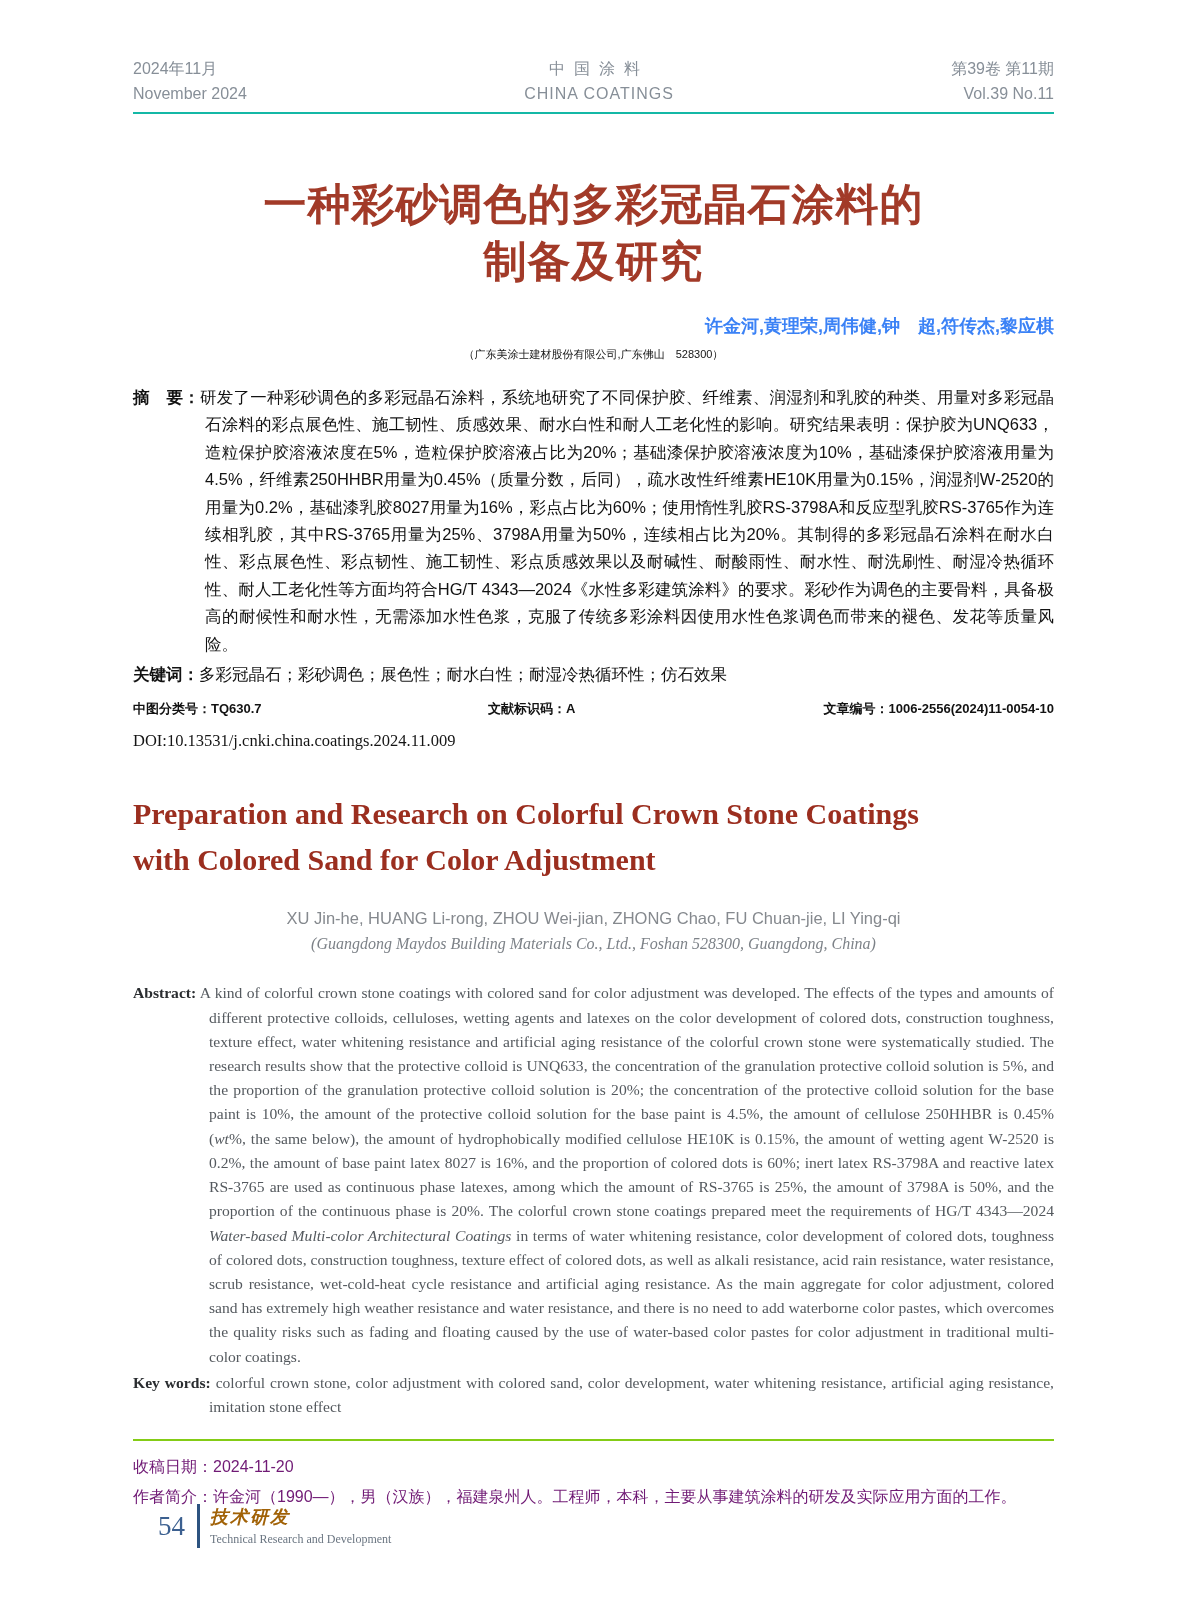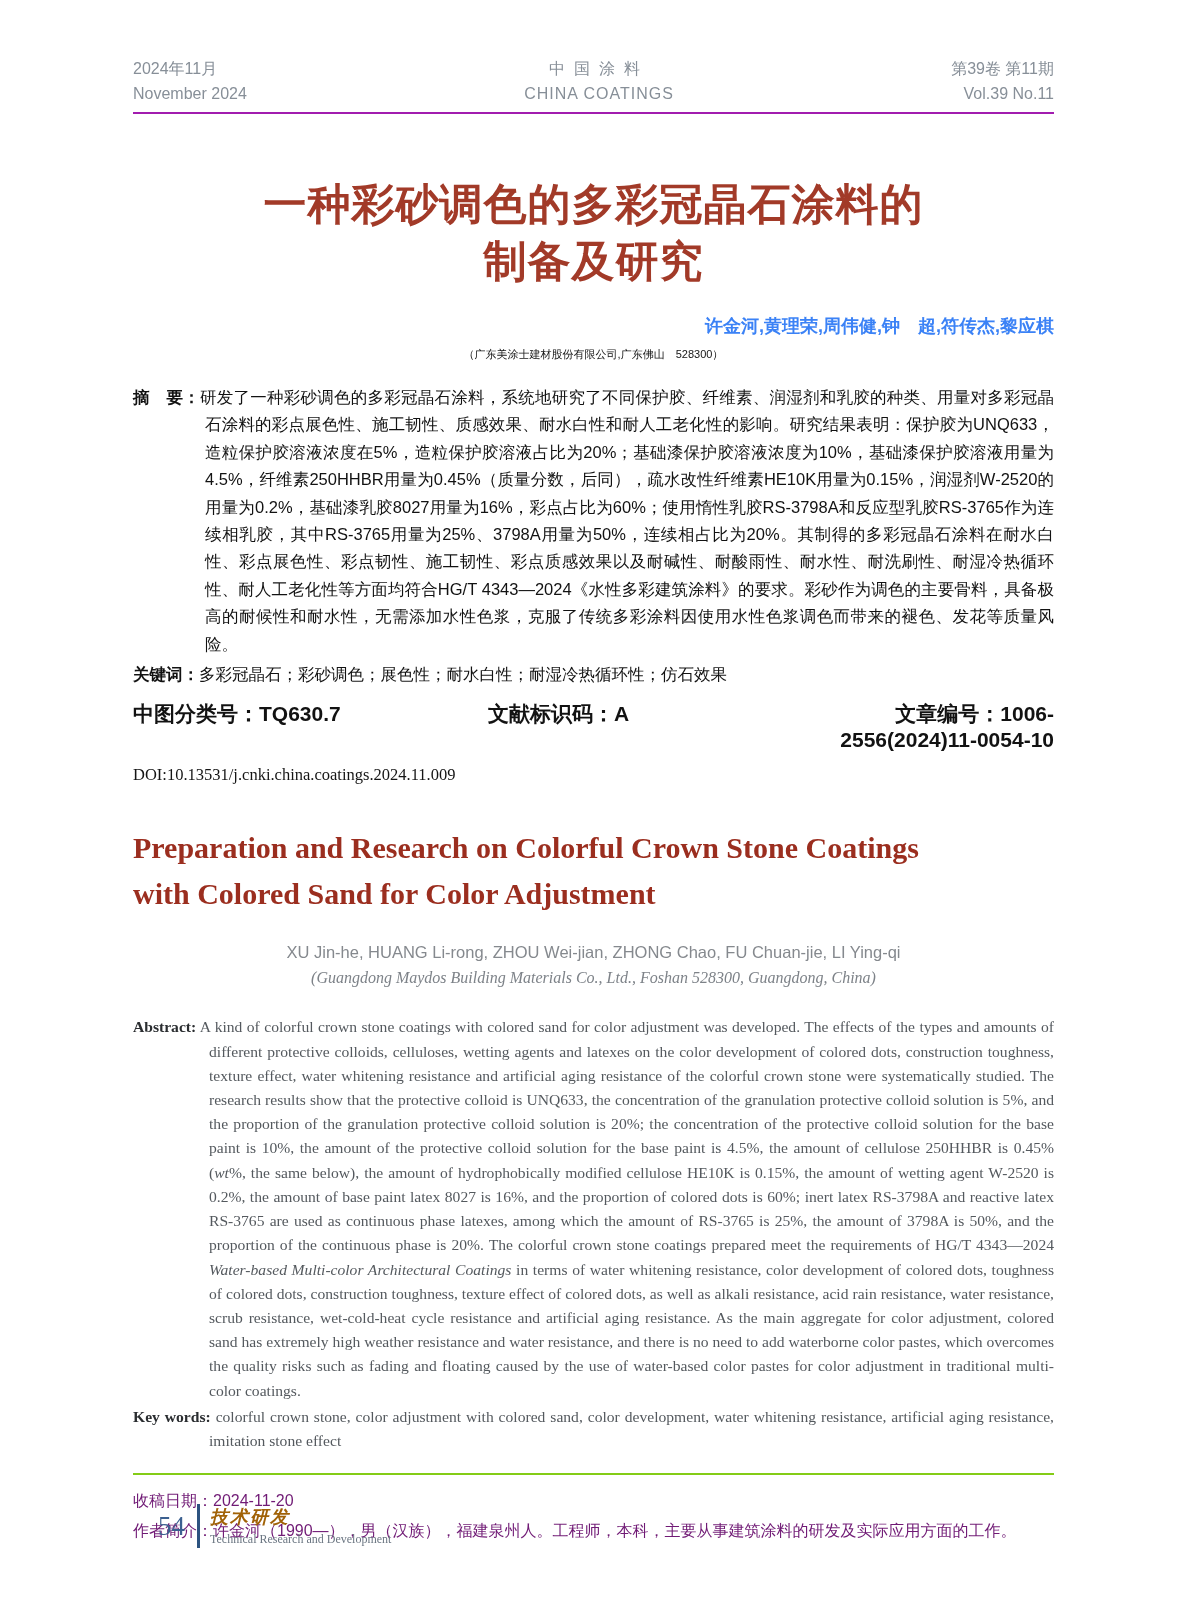--- a/index.html
+++ b/index.html
@@ -8,21 +8,21 @@
     width:1187px; height:1600px; overflow:hidden;
     font-family:"Liberation Sans", sans-serif;
     color:#1a1a1a;
     position:relative;
   }
   .page { padding:0 133px; }
 
   
   .jheader {
     padding-top:56px; padding-bottom:6px;
-    border-bottom:2px solid #a21caf;
+    border-bottom:2px solid #14b8a6;
     display:flex; justify-content:space-between; align-items:flex-end;
     color:#878f98; font-size:16px; line-height:25px;
   }
   .jheader .col { display:flex; flex-direction:column; }
   .jheader .col.center { text-align:center; }
   .jheader .col.right  { text-align:right; }
   .jname-zh { letter-spacing:9px; }
   .jname-en { letter-spacing:1px; }
 
   
@@ -45,21 +45,21 @@
   .hang-zh {
     margin-top:22px;
     font-size:16.5px; line-height:27.4px;
     text-align:justify; color:#121212;
     padding-left:72px; text-indent:-72px;
   }
   .hang-zh .lbl { font-weight:bold; }
   .kw-zh { margin-top:3px; }
 
   .meta-row {
-    margin-top:12px; display:flex; font-size:21px; font-weight:bold; color:#121212;
+    margin-top:12px; display:flex; font-size:13px; font-weight:bold; color:#121212;
   }
   .meta-row .m1 { width:355px; }
   .meta-row .m2 { width:275px; }
   .meta-row .m3 { flex:1; text-align:right; }
 
   .doi {
     margin-top:13px;
     font-family:"Liberation Serif", serif;
     font-size:16.5px; color:#151515;
   }

